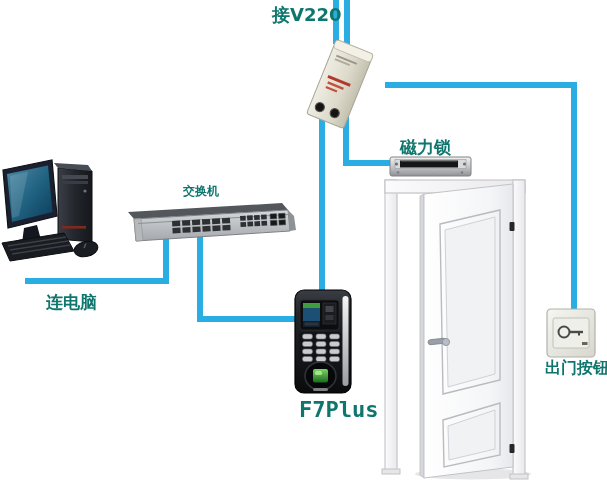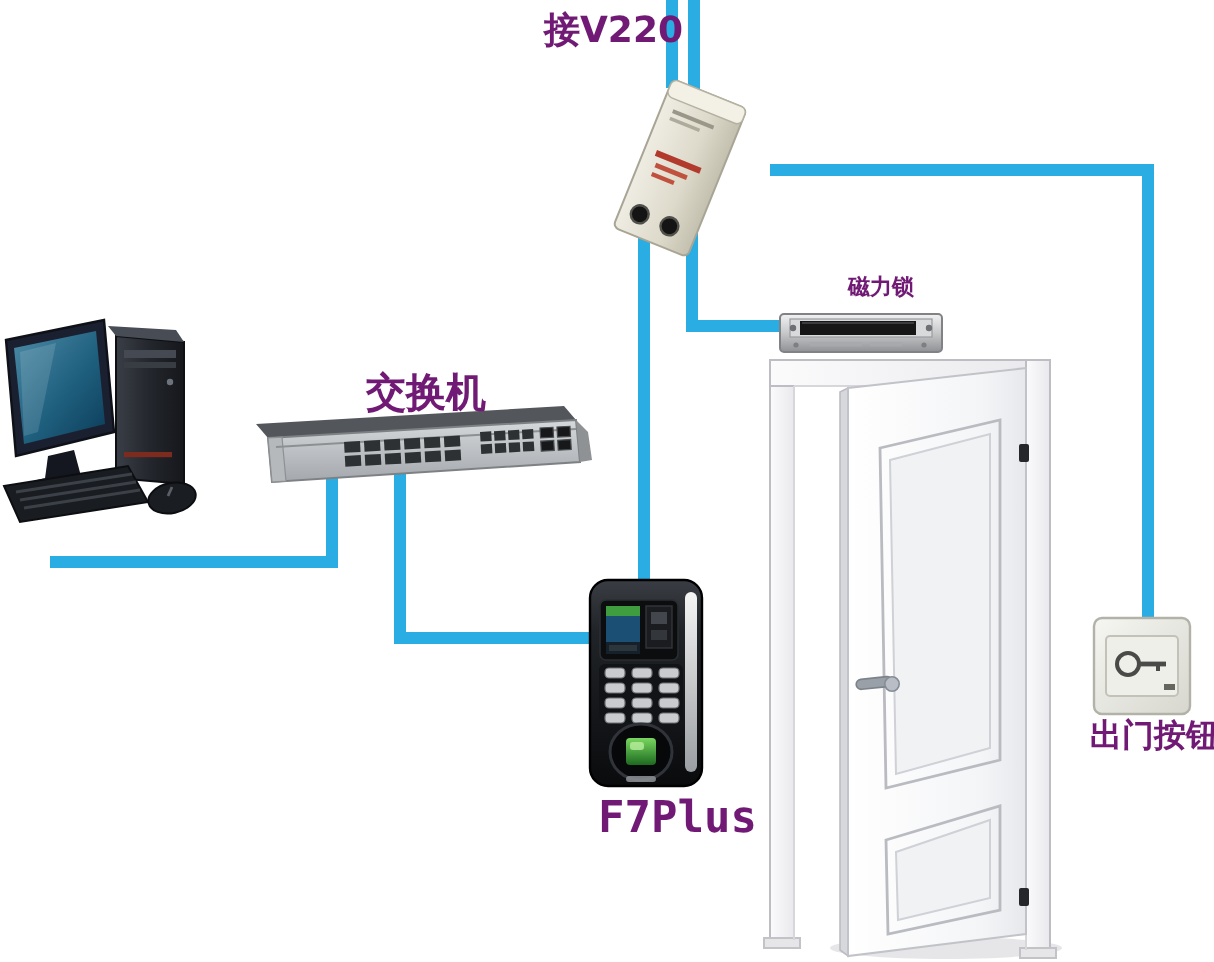--- a/index.html
+++ b/index.html
@@ -2,21 +2,21 @@
 <html style="--accent: #29ade3;"><head>
 <meta charset="utf-8">
 <style>
   html,body{margin:0;padding:0;background:#fff;}
   #canvas{
     position:relative;width:607px;height:481px;background:#ffffff;
     font-family:"DejaVu Sans","Liberation Sans",sans-serif;overflow:hidden;
   }
   .cable{position:absolute;background:var(--accent,#29ade3);}
   .label{
-    position:absolute;color:#701a75;font-weight:bold;white-space:nowrap;
+    position:absolute;color:#0f766e;font-weight:bold;white-space:nowrap;
     font-family:"DejaVu Sans","Liberation Sans",sans-serif;
   }
   .dev{position:absolute;}
 </style>
 </head>
 <body>
 
 <div id="canvas" style="background: rgb(255, 255, 255);">
 
   <div class="cable" style="left:333px;top:0;width:6px;height:44px;"></div>
@@ -284,18 +284,19 @@
     <rect x="10" y="13" width="36" height="30" rx="2" fill="#efefe9" stroke="#c2c2b8" stroke-width="1"></rect>
     <g stroke="#4a4a48" fill="none">
       <circle cx="21" cy="27" r="5.5" stroke-width="2"></circle>
       <line x1="26.5" y1="27" x2="40" y2="27" stroke-width="2.4"></line>
       <line x1="36" y1="27" x2="36" y2="30.5" stroke-width="2"></line>
     </g>
     <rect x="39" y="37" width="5.5" height="3" fill="#66665e"></rect>
   </svg>
 
   <div class="label" style="left:272px;top:3px;font-size:18px;">接V220</div>
-  <div class="label" style="left:424px;top:136px;font-size:11px;">磁力锁</div>
-  <div class="label" style="left:183px;top:183px;font-size:20px;">交换机</div>
+  <div class="label" style="left:400px;top:136px;font-size:17px;">磁力锁</div>
+  <div class="label" style="left:183px;top:183px;font-size:12px;">交换机</div>
+  <div class="label" style="left:46px;top:291px;font-size:17px;">连电脑</div>
   <div class="label" style="left:299px;top:397px;font-size:22px;font-family:'DejaVu Sans Mono','Liberation Mono',monospace;">F7Plus</div>
   <div class="label" style="left:545px;top:358px;font-size:16px;">出门按钮</div>
 
 </div>
 
 </body></html>

